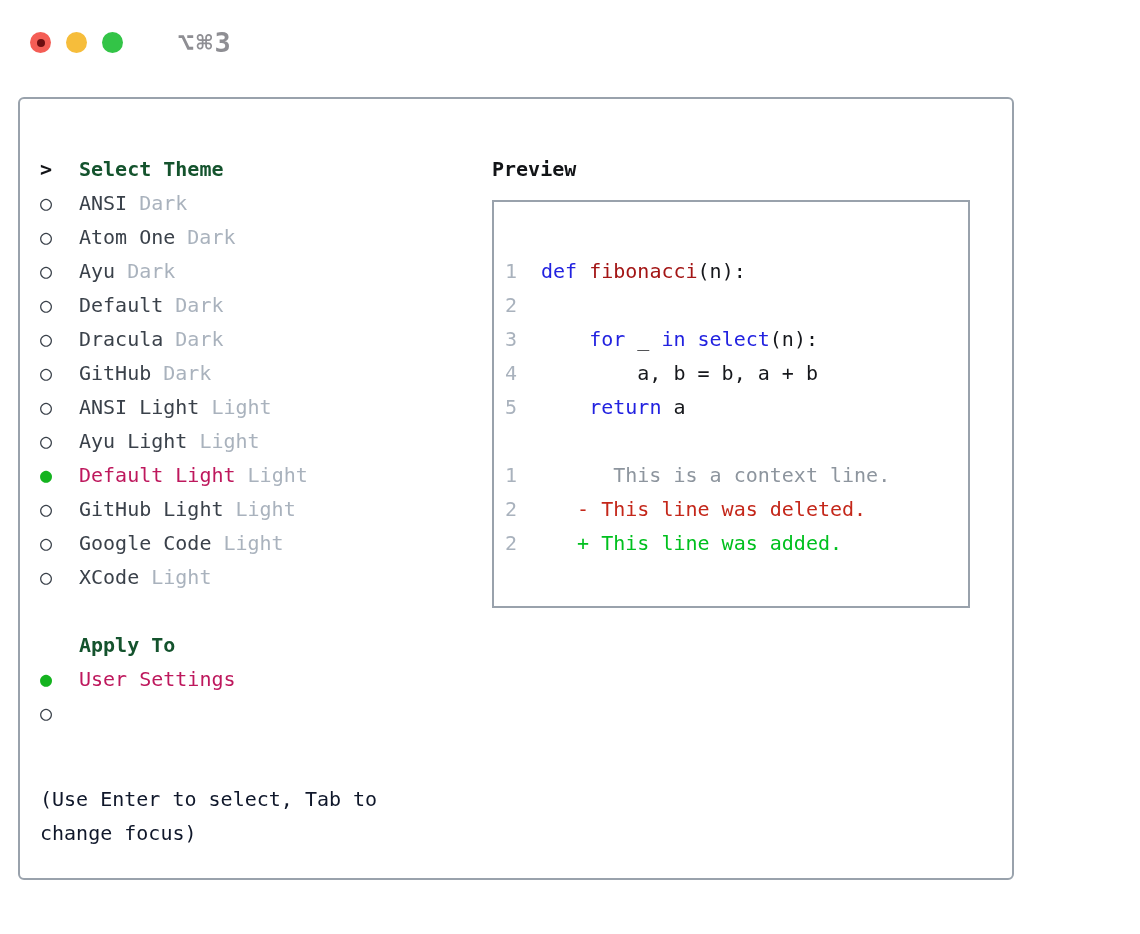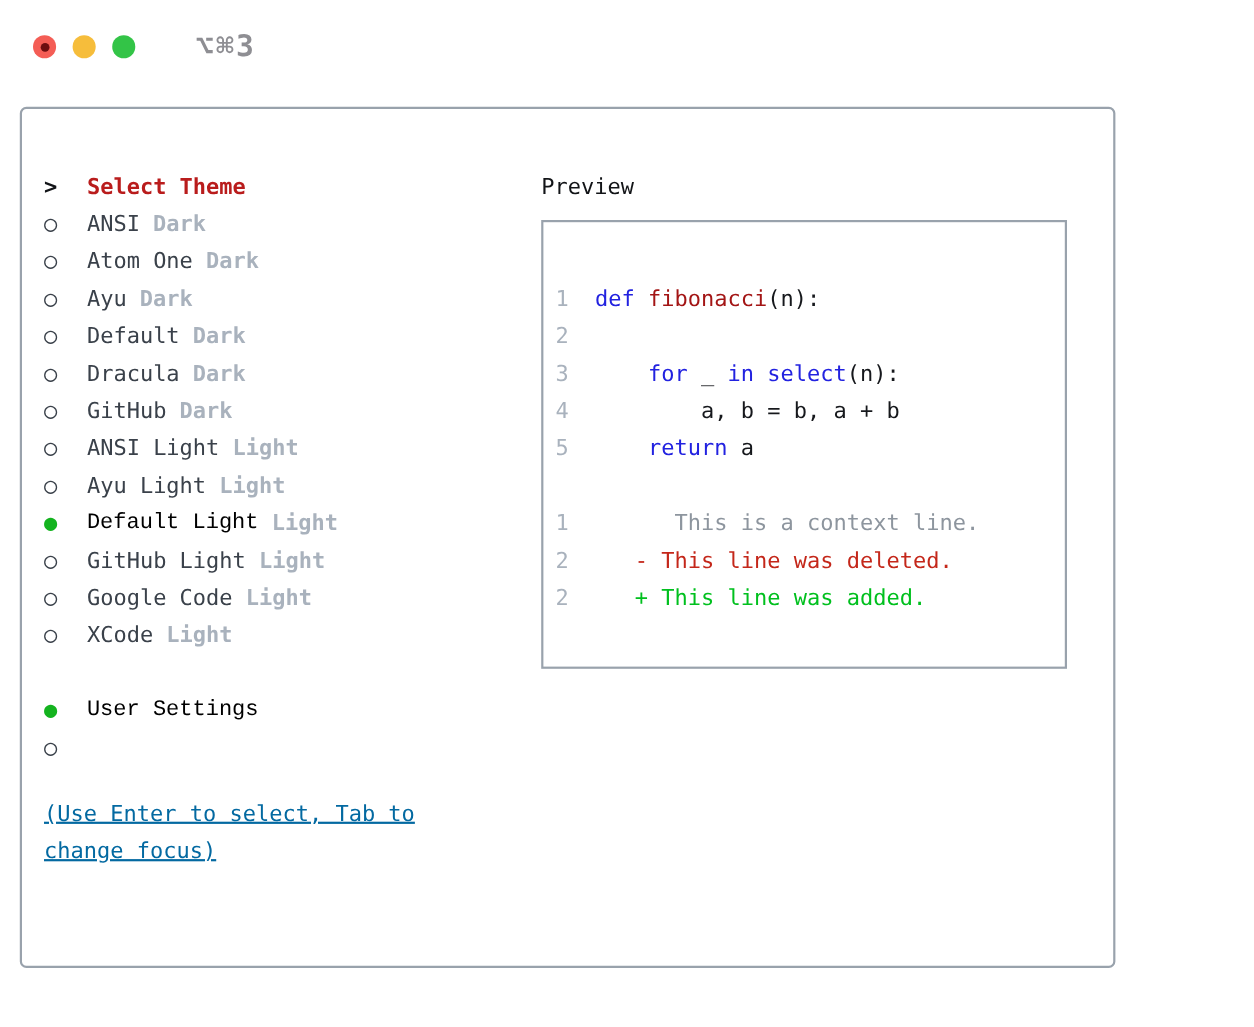--- a/index.html
+++ b/index.html
@@ -43,37 +43,36 @@
     padding: 53px 24px 0 20px;
     font-size: 20px;
   }
   .left-col  { width: 452px; flex: none; }
   .right-col { flex: 1; }
 
   .row { height: 34px; display: flex; align-items: center; white-space: pre; }
   .marker { display: inline-block; width: 27px; margin-right: 12px; flex: none;
             color: #3a414a; }
   .hdr-marker { color: #121417; font-weight: bold; }
-  .hdr-label  { color: #b91c1c; font-weight: bold; text-align: right; }
+  .hdr-label  { color: #14532d; font-weight: bold; text-align: right; }
   .item-name   { color: #3a414a; }
-  .item-variant{ color: #a9b2bd; margin-left: 12px; font-weight: bold; }
+  .item-variant{ color: #a9b2bd; margin-left: 12px; }
   .selected .marker     { color: #14b31f; }
-  .selected .item-name  { color: #000000; font-family: Liberation Mono, monospace; }
+  .selected .item-name  { color: #be185d; }
   .apply-section { margin-top: 34px; }
   .hint {
-    margin-top: 26px;
-    color: #0369a1;
+    margin-top: 52px;
+    color: #0f172a;
     line-height: 34px;
     white-space: pre-line;
     width: 440px;
-    text-decoration: underline;
   }
 
   
-  .preview-title { height: 34px; line-height: 34px; font-weight: normal; color: #121417; }
+  .preview-title { height: 34px; line-height: 34px; font-weight: bold; color: #121417; }
   .preview-box {
     margin-top: 14px;
     width: 478px; height: 408px;
     border: 2px solid #99a2ac;
     background: #ffffff;
     padding: 52px 10px 0 11px;
     overflow: hidden;
   }
   .code-row { height: 34px; display: flex; align-items: center; white-space: pre; }
   .lnum { display: inline-block; width: 24px; margin-right: 12px; flex: none;
@@ -164,20 +163,24 @@
         <span class="item-name">Google Code</span>
         <span class="item-variant">Light</span>
       </div>
       <div class="row">
         <span class="marker">○</span>
         <span class="item-name">XCode</span>
         <span class="item-variant">Light</span>
       </div>
 
       <div class="apply-section">
+        <div class="row">
+          <span class="marker"></span>
+          <span class="hdr-label">Apply To</span>
+        </div>
         <div class="row selected">
           <span class="marker">●</span>
           <span class="item-name">User Settings</span>
         </div>
         <div class="row">
           <span class="marker">○</span>
         </div>
       </div>
 
       <div class="hint">(Use Enter to select, Tab to

